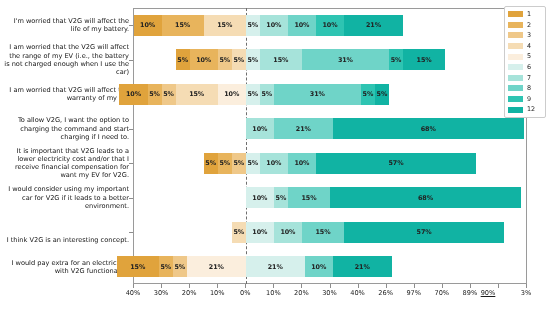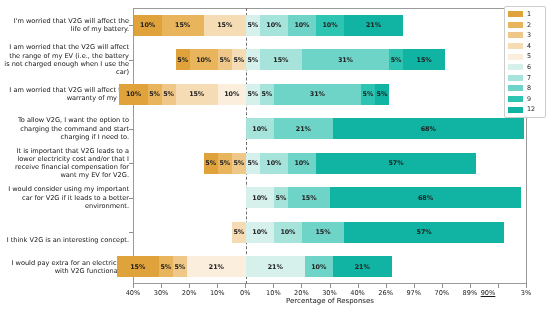--- a/index.html
+++ b/index.html
@@ -375,21 +375,20 @@
       <div class="xtick-label" style="left: 280.714px;">97%</div>
       <div class="xtick" style="left: 308.786px;"></div>
       <div class="xtick-label" style="left: 308.786px;">70%</div>
       <div class="xtick" style="left: 336.857px;"></div>
       <div class="xtick-label" style="left: 336.857px;">89%</div>
       <div class="xtick" style="left: 364.929px;"></div>
       <div class="xtick-label" style="left: 355px; text-decoration: underline;">90%</div>
       <div class="xtick" style="left: 393px;"></div>
       <div class="xtick-label" style="left: 393px;">3%</div>
     </div>
-  <div class="xaxis-title">Percentage of Responses</div>
 
   <div class="legend" id="legend">
       <div class="legend-row">
         <span class="legend-swatch" style="background: rgb(224, 163, 60);"></span>
         <span class="legend-text">1</span>
       </div>
       <div class="legend-row">
         <span class="legend-swatch" style="background: rgb(232, 180, 92);"></span>
         <span class="legend-text">2</span>
       </div>

